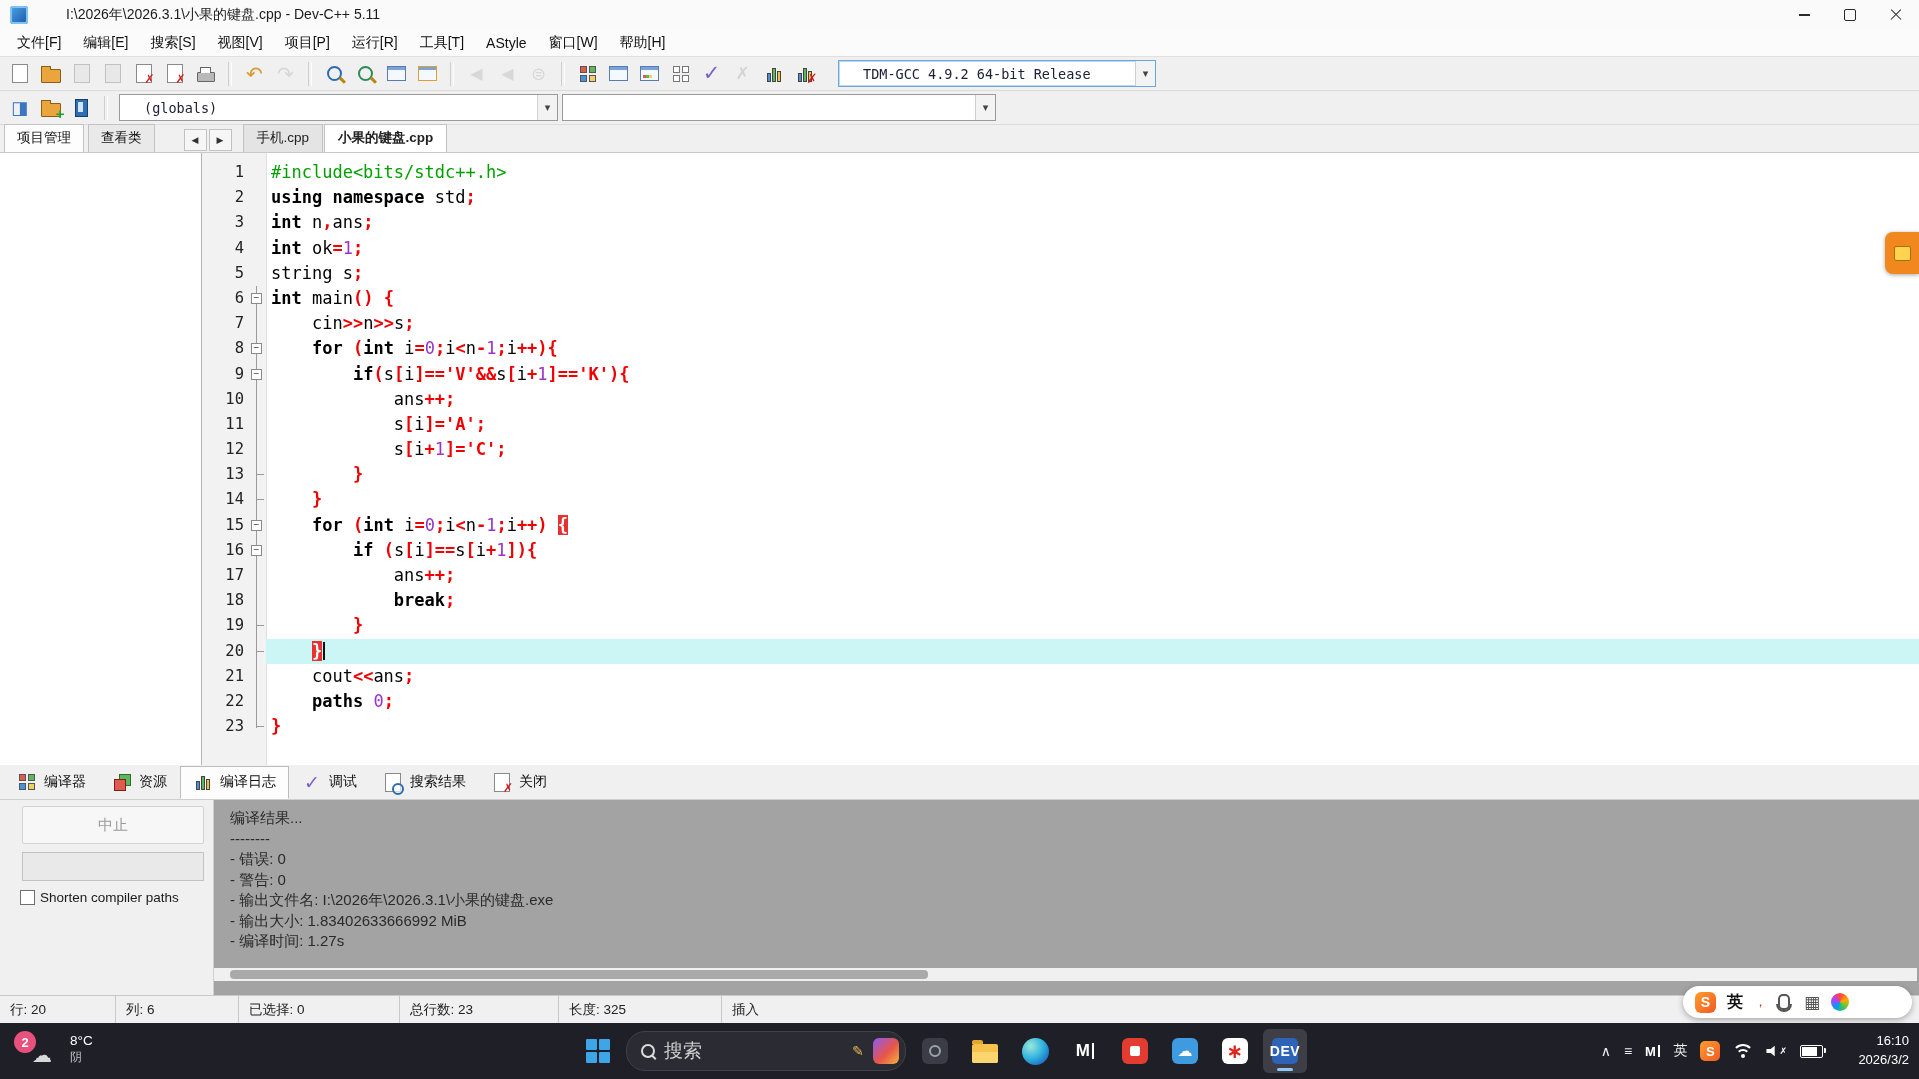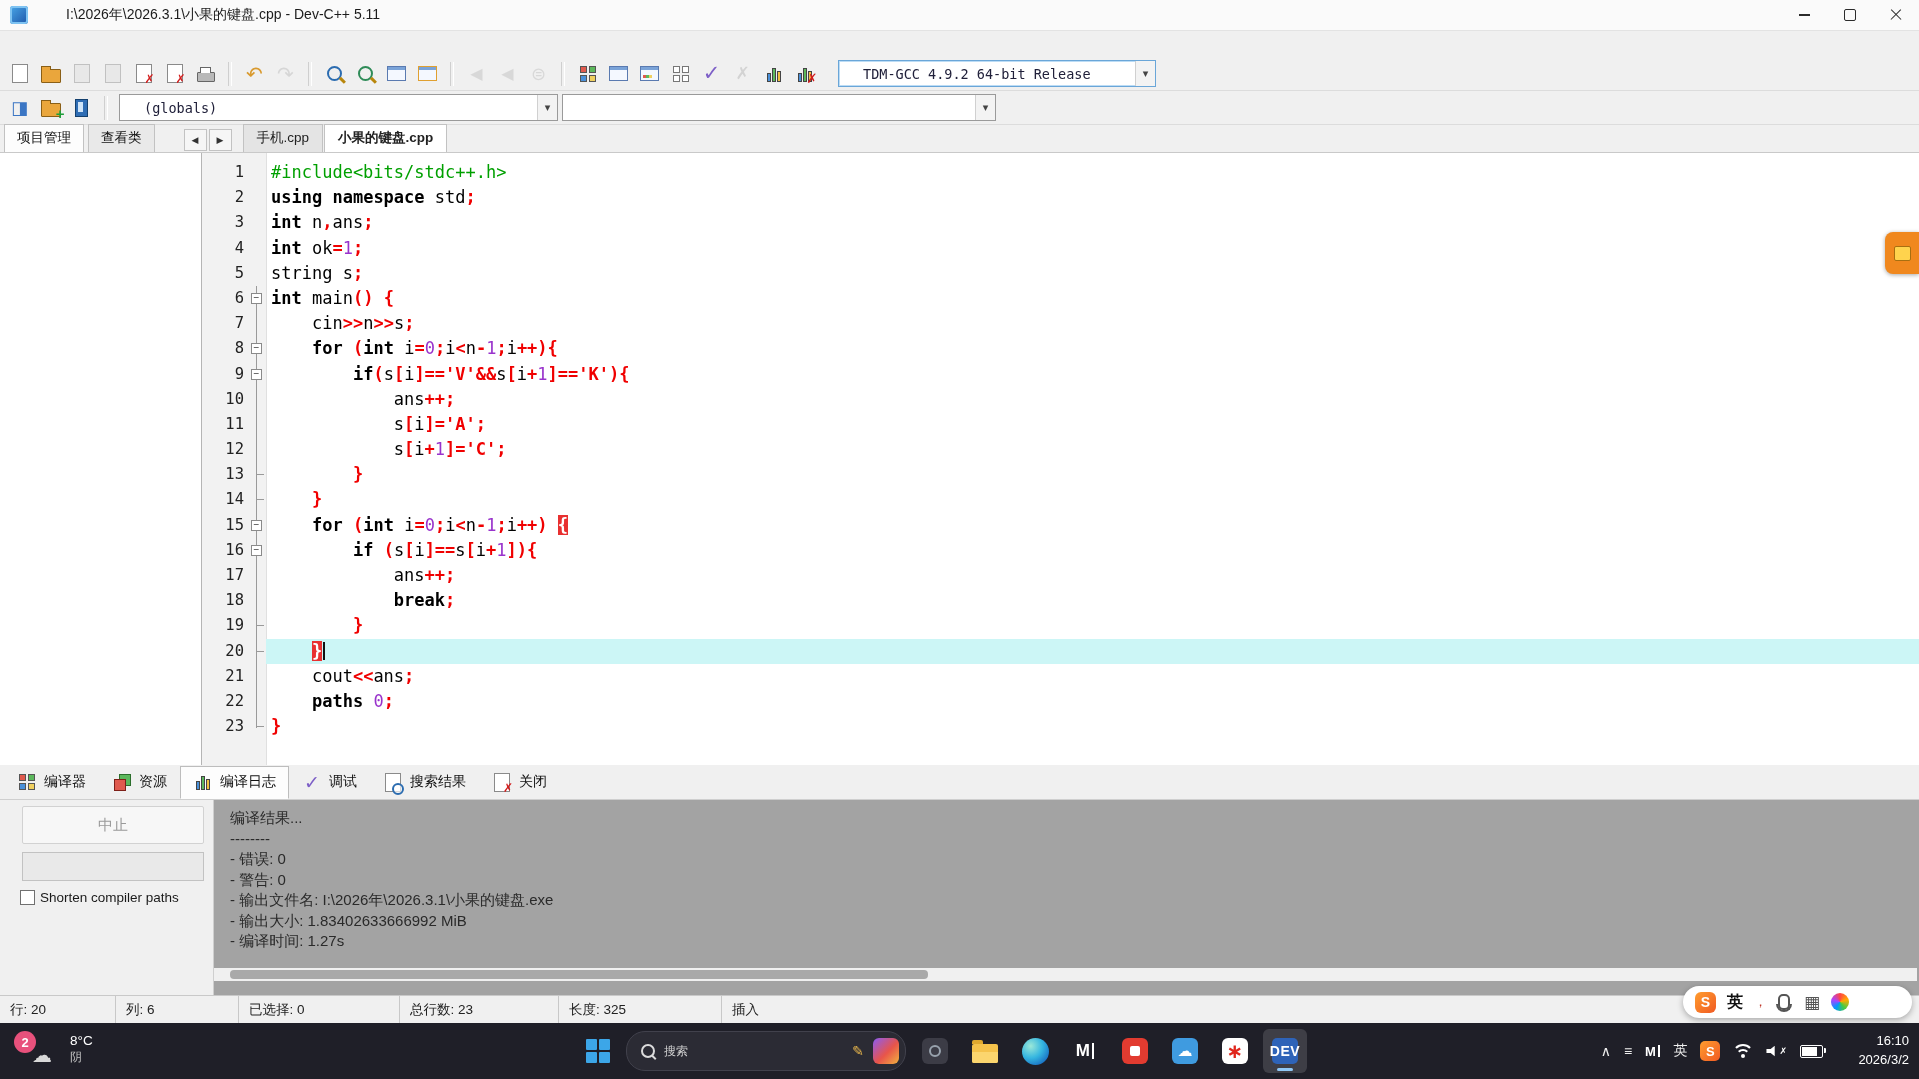--- a/index.html
+++ b/index.html
@@ -139,21 +139,21 @@
   .wb-cloud{position:absolute;right:-2px;bottom:0;font-size:20px;color:#d8d8d8;}
   .wtxt{line-height:1.25;margin-left:12px;}
   .wtemp{font-size:13.5px;color:#fff;}
   .wcond{font-size:12px;color:#bdbdbd;}
   .centerbar{position:absolute;left:578px;top:0;height:56px;display:flex;align-items:center;gap:7px;}
   .tb-start{width:25px;height:25px;display:grid;grid-template-columns:11px 11px;grid-template-rows:11px 11px;gap:2px;margin:0 8px;}
   .tb-start i{background:#3ca6e8;border-radius:1px;}
   .searchpill{width:258px;height:38px;border-radius:19px;background:#2b2b34;border:1px solid #41414c;display:flex;align-items:center;padding:0 6px 0 14px;gap:9px;}
   .sp-mag{width:10px;height:10px;border:2px solid #dcdcdc;border-radius:50%;position:relative;flex:none;}
   .sp-mag::after{content:"";position:absolute;width:2px;height:5px;background:#dcdcdc;right:-2px;bottom:-4px;transform:rotate(-45deg);}
-  .sp-label{flex:1;font-size:12px;color:#cfcfcf;}
+  .sp-label{flex:1;font-size:19px;color:#cfcfcf;}
   .sp-pen{color:#e8b64c;font-size:14px;}
   .sp-app{width:26px;height:26px;border-radius:6px;background:linear-gradient(135deg,#8a5cf5,#e8544a 55%,#f2b340);}
   .appcell{width:44px;height:44px;border-radius:6px;display:flex;align-items:center;justify-content:center;position:relative;}
   .appcell.active{background:rgba(255,255,255,.14);}
   .appcell.active::after{content:"";position:absolute;bottom:2px;left:50%;transform:translateX(-50%);width:16px;height:3px;border-radius:2px;background:#8fc7f5;}
   .a-dark{width:26px;height:26px;border-radius:6px;background:#3c3c46;position:relative;}
   .a-dark::after{content:"";position:absolute;left:7px;top:7px;width:12px;height:12px;border:2px solid #98a2ad;border-radius:50%;box-sizing:border-box;}
   .a-folder{width:26px;height:19px;background:#f5c24b;border-radius:2px;position:relative;margin-top:4px;}
   .a-folder::before{content:"";position:absolute;left:0;top:-4px;width:11px;height:4px;background:#e0a82e;border-radius:2px 2px 0 0;}
   .a-folder::after{content:"";position:absolute;left:0;bottom:0;width:26px;height:11px;background:#fbd56e;border-radius:0 0 2px 2px;}
@@ -203,20 +203,32 @@
   <div class="titlebar">
     <span class="appico"></span>
     <span class="title-text">I:\2026年\2026.3.1\小果的键盘.cpp - Dev-C++ 5.11</span>
     <div class="win-controls">
       <div class="wbtn w-min"></div>
       <div class="wbtn w-max"></div>
       <div class="wbtn w-close"></div>
     </div>
   </div>
 
+  <div class="menubar" id="menubar">
+      <span class="menu-item">文件[F]</span>
+      <span class="menu-item">编辑[E]</span>
+      <span class="menu-item">搜索[S]</span>
+      <span class="menu-item">视图[V]</span>
+      <span class="menu-item">项目[P]</span>
+      <span class="menu-item">运行[R]</span>
+      <span class="menu-item">工具[T]</span>
+      <span class="menu-item">AStyle</span>
+      <span class="menu-item">窗口[W]</span>
+      <span class="menu-item">帮助[H]</span>
+    </div>
 
   <div class="toolbar t1" id="toolbar1">
       <span class="tgroup">
         <span class="tbtn">
           <span class="i-page"></span>
         </span>
         <span class="tbtn">
           <span class="i-folder"></span>
         </span>
         <span class="tbtn">

